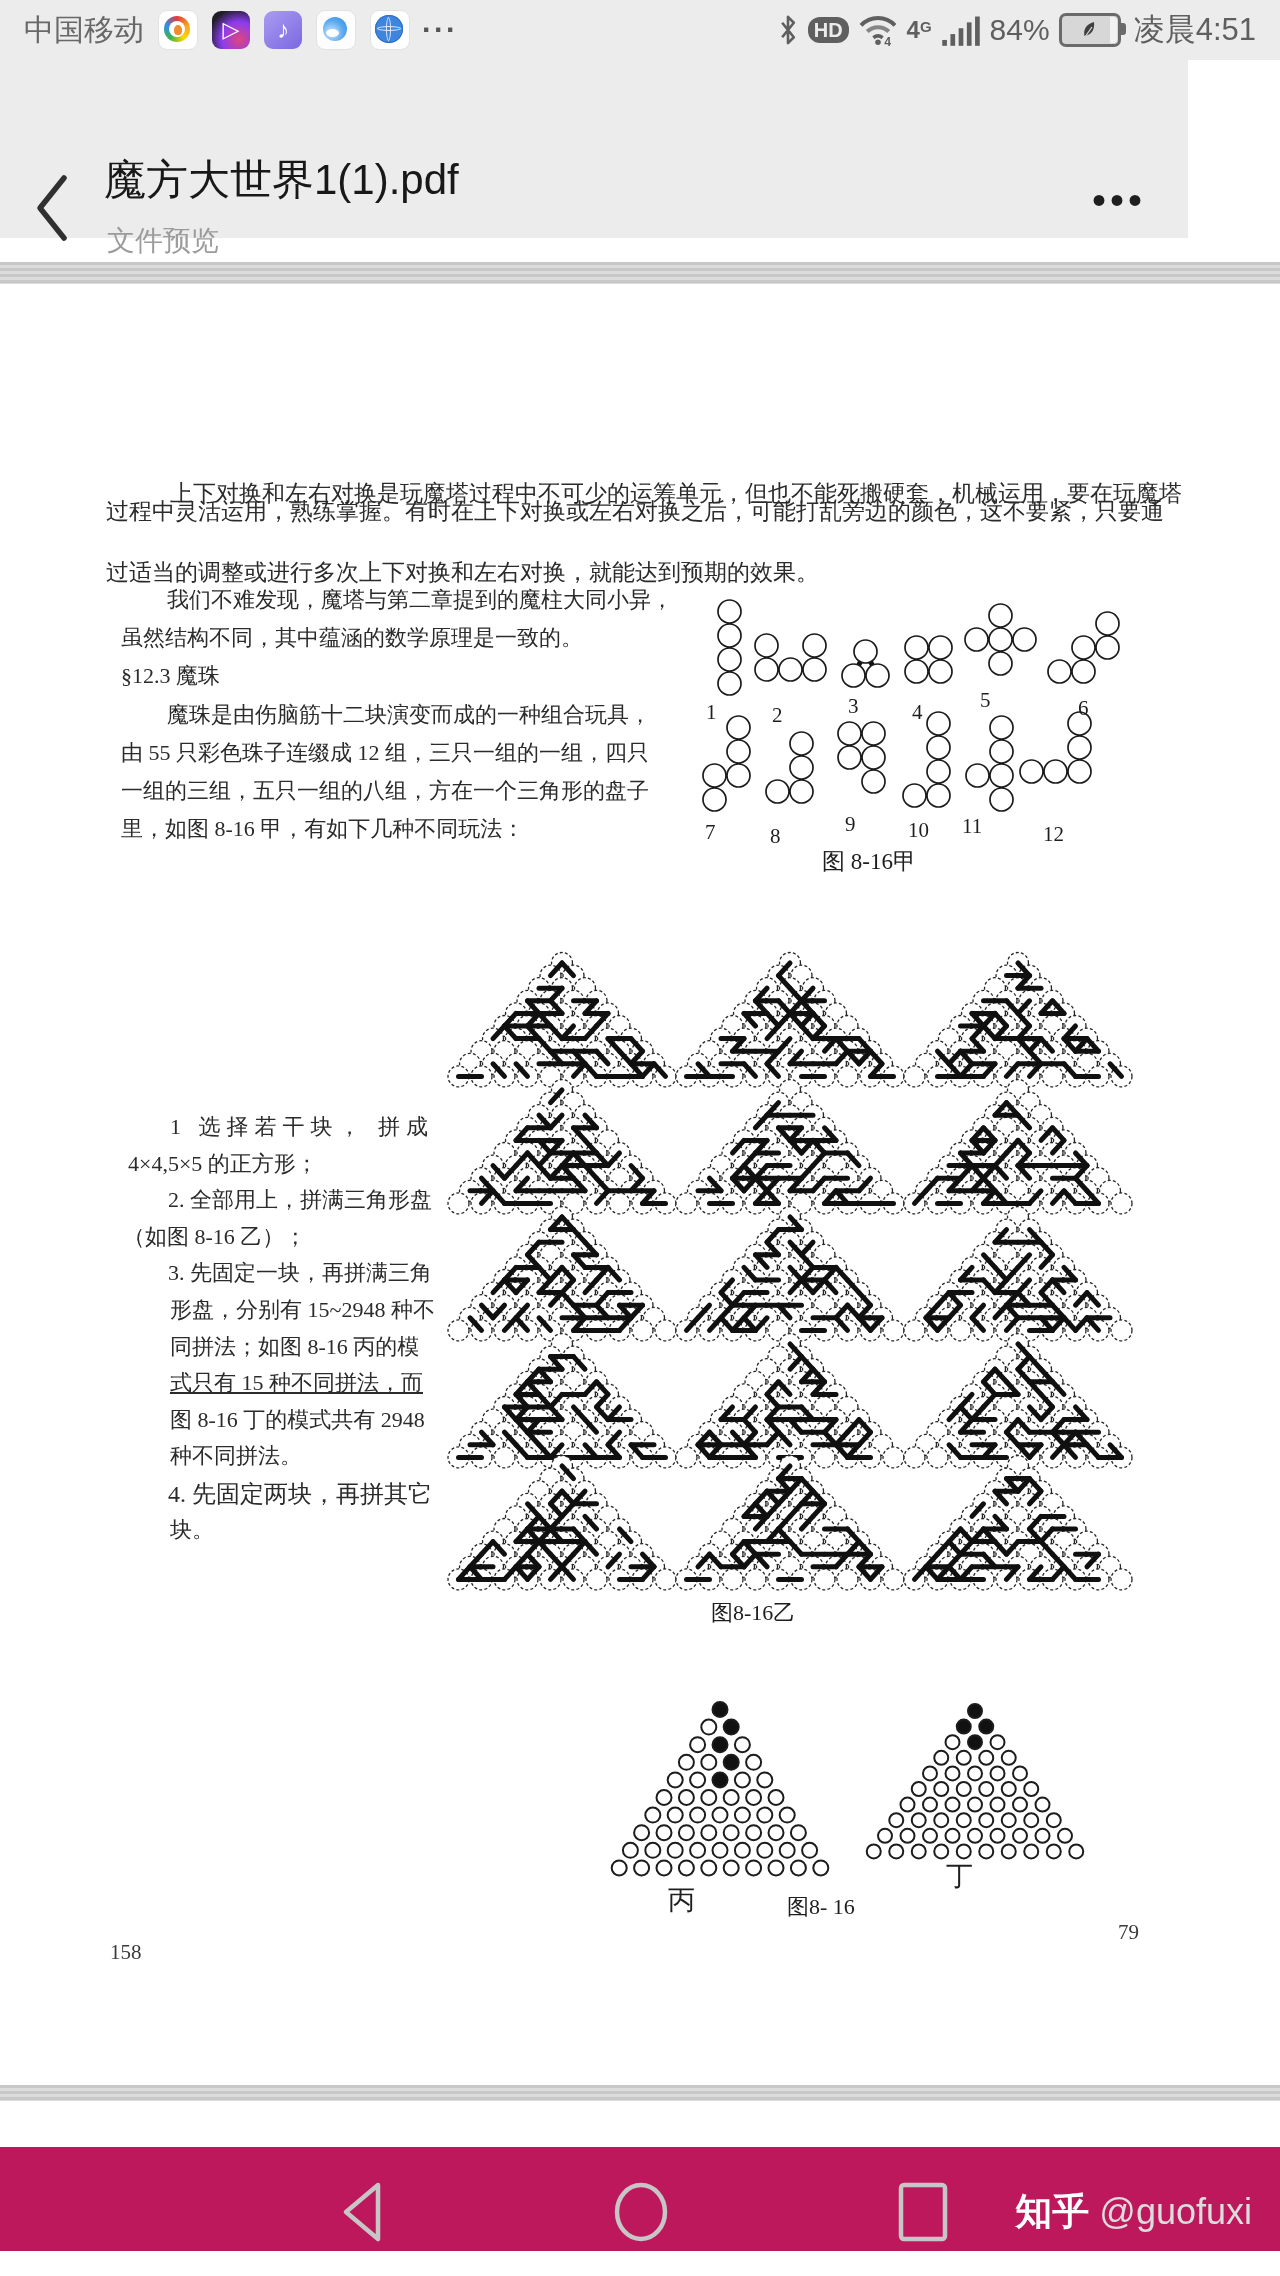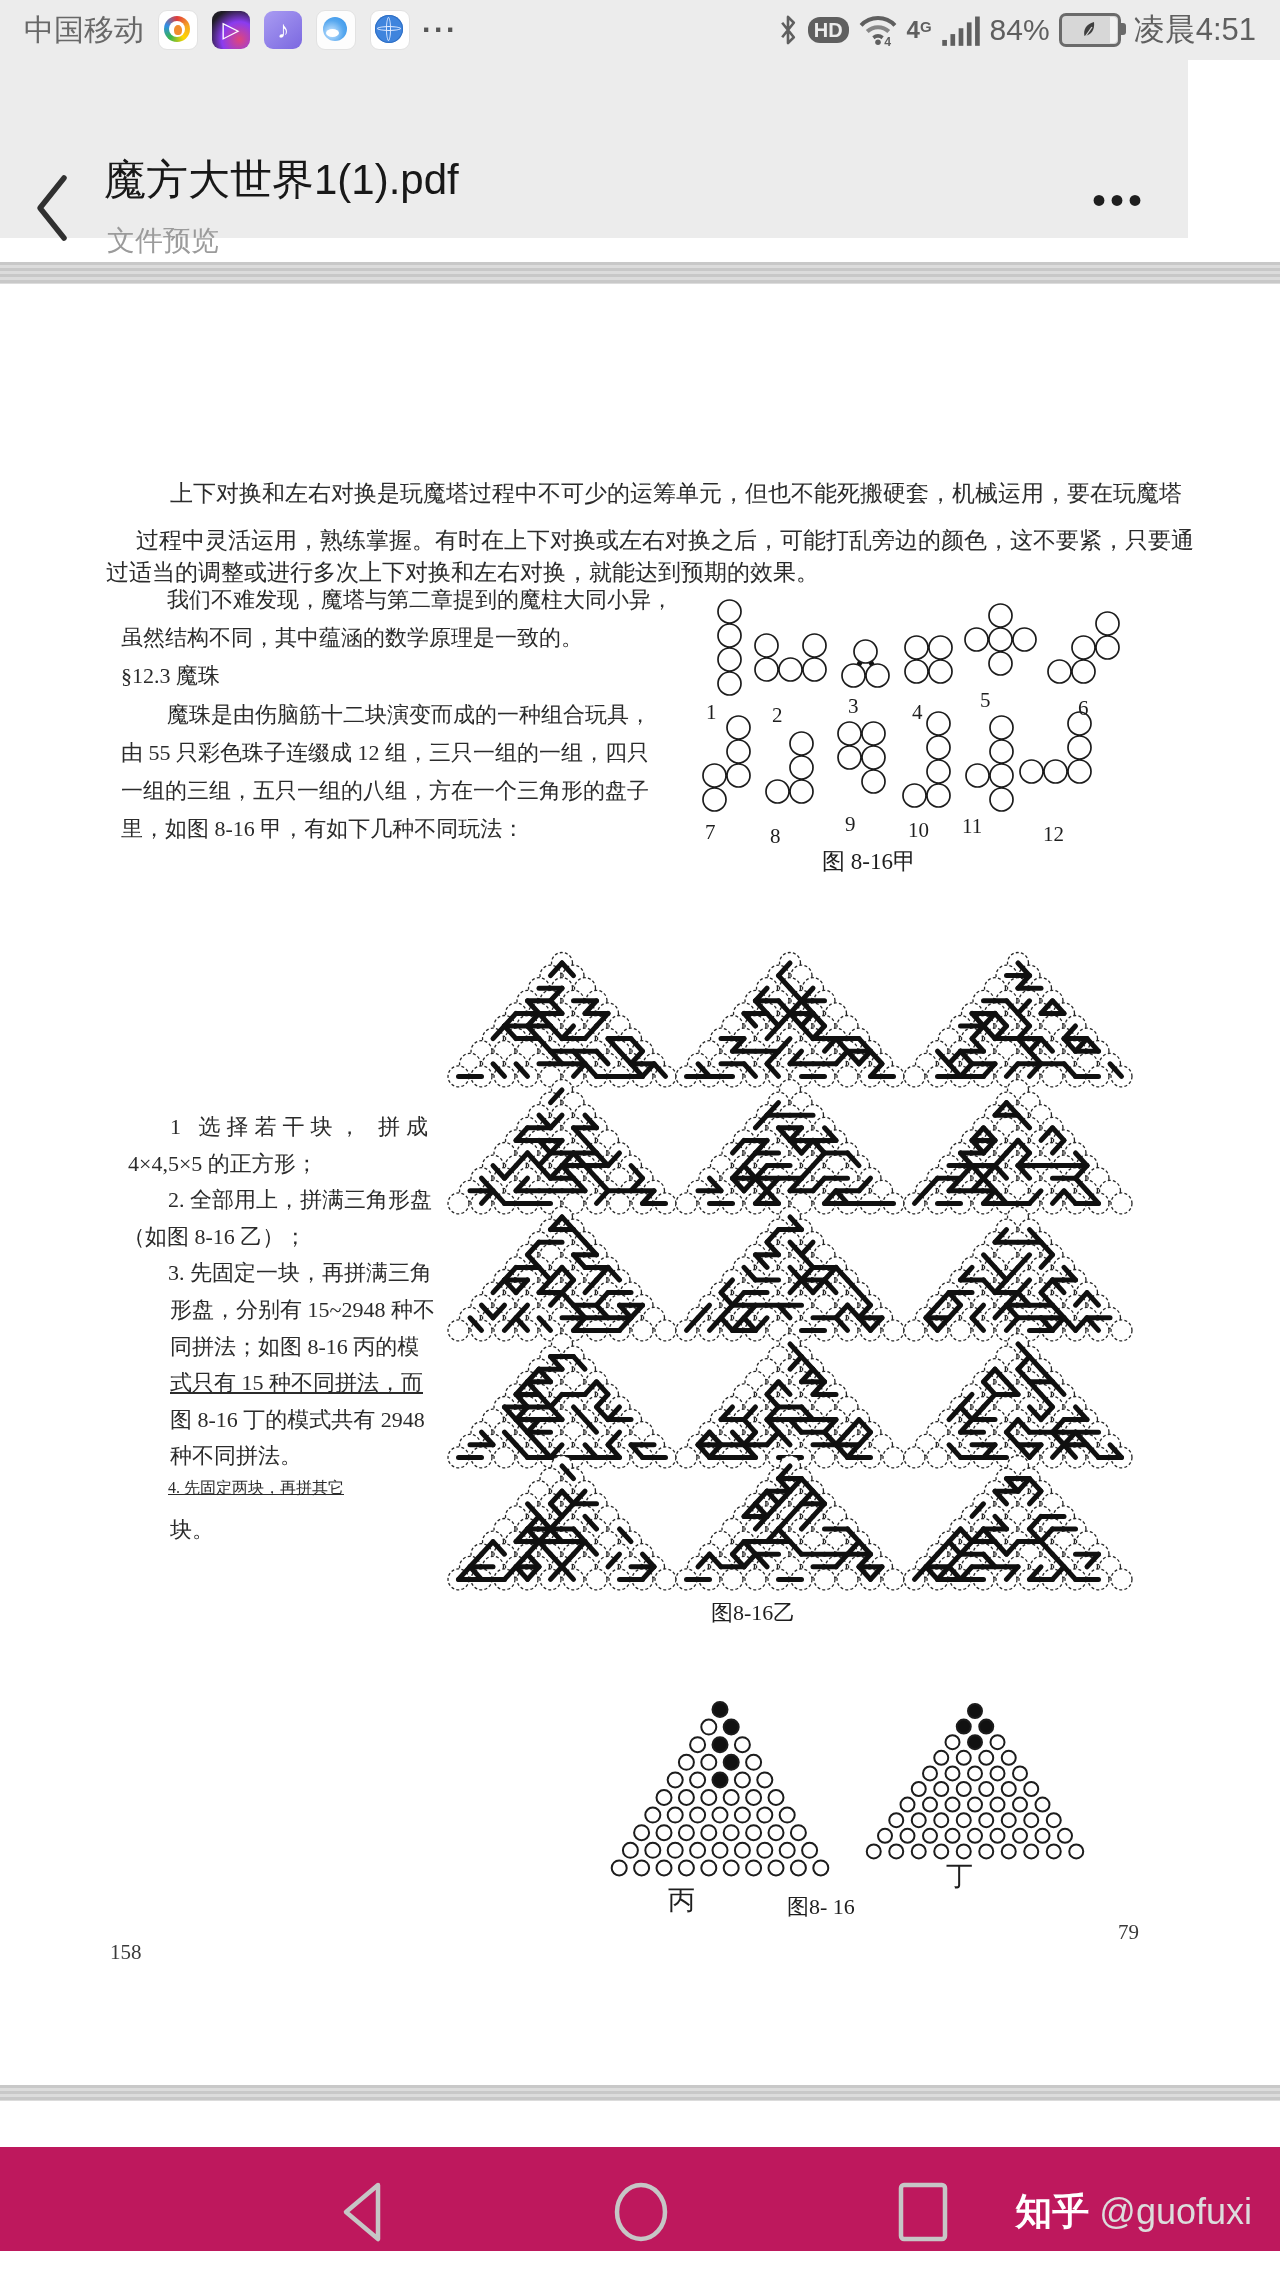--- a/index.html
+++ b/index.html
@@ -129,40 +129,40 @@
     <div class="hdr-sub">文件预览</div>
     <div class="menu-btn">•••</div>
   </div>
 
   <div class="band" style="top:262px;height:22px;"></div>
   <div class="band" style="top:2085px;height:16px;"></div>
 
   <div class="pdf-page"></div>
   <div id="textlayer">
       <div class="tl" style="left: 170px; top: 478px; font-size: 23px;">上下对换和左右对换是玩魔塔过程中不可少的运筹单元，但也不能死搬硬套，机械运用，要在玩魔塔</div>
-      <div class="tl" style="left: 106px; top: 525px; font-size: 23px; margin-left: 30px;">过程中灵活运用，熟练掌握。有时在上下对换或左右对换之后，可能打乱旁边的颜色，这不要紧，只要通</div>
+      <div class="tl" style="left: 106px; top: 496px; font-size: 23px;">过程中灵活运用，熟练掌握。有时在上下对换或左右对换之后，可能打乱旁边的颜色，这不要紧，只要通</div>
       <div class="tl" style="left: 106px; top: 557px; font-size: 23px;">过适当的调整或进行多次上下对换和左右对换，就能达到预期的效果。</div>
       <div class="tl" style="left: 167px; top: 585px; font-size: 22px;">我们不难发现，魔塔与第二章提到的魔柱大同小异，</div>
       <div class="tl" style="left: 121px; top: 623.2px; font-size: 22px;">虽然结构不同，其中蕴涵的数学原理是一致的。</div>
       <div class="tl" style="left: 121px; top: 661.4px; font-size: 22px;">§12.3  魔珠</div>
       <div class="tl" style="left: 167px; top: 699.6px; font-size: 22px;">魔珠是由伤脑筋十二块演变而成的一种组合玩具，</div>
       <div class="tl" style="left: 121px; top: 737.8px; font-size: 22px;">由 55 只彩色珠子连缀成 12 组，三只一组的一组，四只</div>
       <div class="tl" style="left: 121px; top: 776px; font-size: 22px;">一组的三组，五只一组的八组，方在一个三角形的盘子</div>
       <div class="tl" style="left: 121px; top: 814.2px; font-size: 22px;">里，如图 8-16 甲，有如下几种不同玩法：</div>
       <div class="tl" style="left: 170px; top: 1112px; font-size: 22px; letter-spacing: 6px;">1 选择若干块， 拼成</div>
       <div class="tl" style="left: 128px; top: 1148.6px; font-size: 22px;">4×4,5×5 的正方形；</div>
       <div class="tl" style="left: 168px; top: 1185.2px; font-size: 22px;">2. 全部用上，拼满三角形盘</div>
       <div class="tl" style="left: 123px; top: 1221.8px; font-size: 22px;">（如图 8-16 乙）；</div>
       <div class="tl" style="left: 168px; top: 1258.4px; font-size: 22px;">3. 先固定一块，再拼满三角</div>
       <div class="tl" style="left: 170px; top: 1295px; font-size: 22px;">形盘，分别有 15~2948 种不</div>
       <div class="tl" style="left: 170px; top: 1331.6px; font-size: 22px;">同拼法；如图 8-16 丙的模</div>
       <div class="tl" style="left: 170px; top: 1368.2px; font-size: 22px; text-decoration: underline;">式只有 15 种不同拼法，而</div>
       <div class="tl" style="left: 170px; top: 1404.8px; font-size: 22px;">图 8-16 丁的模式共有 2948</div>
       <div class="tl" style="left: 170px; top: 1441.4px; font-size: 22px;">种不同拼法。</div>
-      <div class="tl" style="left: 168px; top: 1478px; font-size: 16px; text-decoration: underline;">4. 先固定两块，再拼其它</div>
+      <div class="tl" style="left: 168px; top: 1478px; font-size: 24px;">4. 先固定两块，再拼其它</div>
       <div class="tl" style="left: 170px; top: 1514.6px; font-size: 22px;">块。</div>
     </div>
   <svg id="fig-svg" width="1280" height="2276">
       <line x1="729.5" y1="611.5" x2="729.5" y2="635.5" stroke="#111" stroke-width="5"></line>
       <line x1="729.5" y1="635.5" x2="729.5" y2="659.5" stroke="#111" stroke-width="5"></line>
       <line x1="729.5" y1="659.5" x2="729.5" y2="683.5" stroke="#111" stroke-width="5"></line>
       <circle cx="729.5" cy="611.5" r="11.5" fill="#fff" stroke="#1c1c1c" stroke-width="1.7"></circle>
       <circle cx="729.5" cy="635.5" r="11.5" fill="#fff" stroke="#1c1c1c" stroke-width="1.7"></circle>
       <circle cx="729.5" cy="659.5" r="11.5" fill="#fff" stroke="#1c1c1c" stroke-width="1.7"></circle>
       <circle cx="729.5" cy="683.5" r="11.5" fill="#fff" stroke="#1c1c1c" stroke-width="1.7"></circle>

